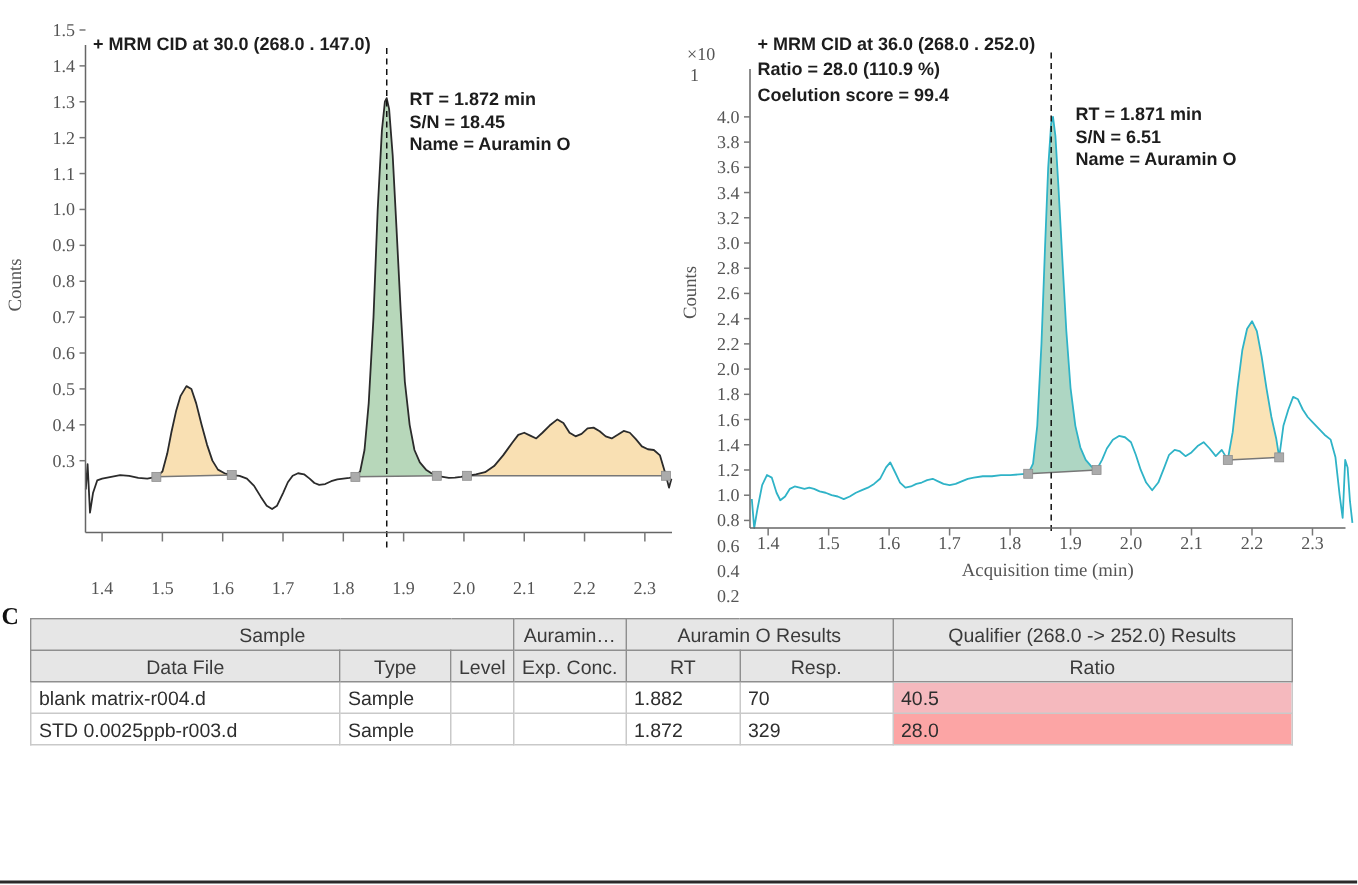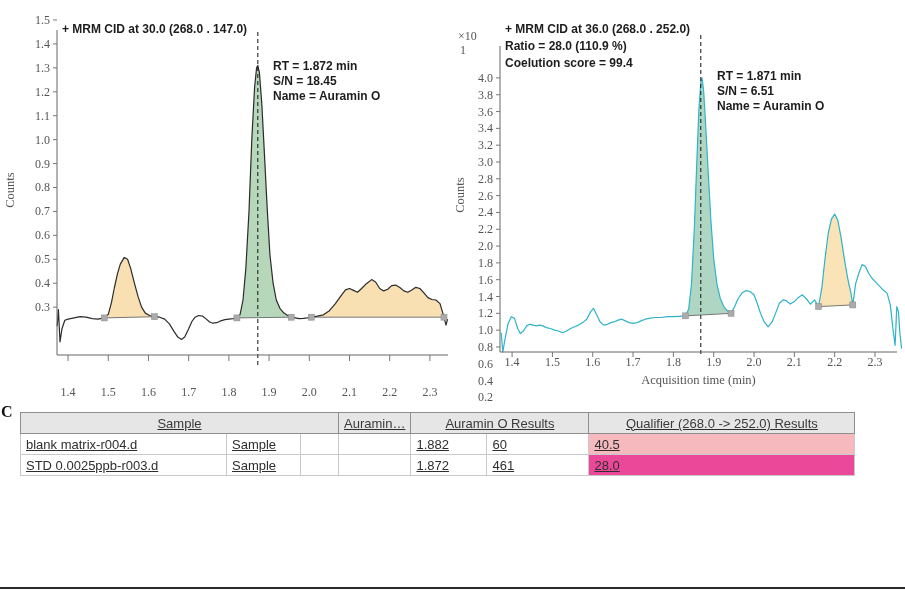--- a/index.html
+++ b/index.html
@@ -4,29 +4,29 @@
 <style>
   html,body{margin:0;padding:0;background:#fff;}
   .page{position:relative;width:905px;height:590px;background:#fff;overflow:hidden;
         font-family:"Liberation Sans",sans-serif;}
   .chart-svg{position:absolute;top:0;}
   #chart-left{left:0;}
   #chart-right{left:452px;}
   .figure-label{position:absolute;left:1px;top:403px;font-family:"Liberation Serif",serif;
         font-weight:bold;font-size:16px;color:#111;}
   .results-table{position:absolute;left:20px;top:412px;border-collapse:collapse;
-        font-size:13px;color:#2e2e2e;table-layout:fixed;text-decoration:underline;}
+        font-size:13px;color:#2e2e2e;table-layout:fixed;}
   .results-table th,.results-table td{border:1px solid #b5b5b5;padding:0 5px;height:20px;
         overflow:hidden;white-space:nowrap;font-weight:normal;}
   .results-table th{background:#e6e6e6;border-color:#8f8f8f;text-align:center;color:#3a3a3a;}
   .results-table td{border-color:#c9c9c9;background:#fff;}
   .results-table td.num{text-align:left;}
   .results-table td.txt{text-align:left;}
   .results-table .hl-red{background:#f5b9be;}
-  .results-table .hl-blue{background:#ec4899;}
+  .results-table .hl-blue{background:#fca5a5;}
   .col-datafile{width:206px;} .col-type{width:74px;} .col-level{width:38px;}
   .col-expconc{width:72px;} .col-rt{width:76px;} .col-resp{width:102px;} .col-ratio{width:266px;}
   .bottom-rule{position:absolute;left:0;top:587px;width:905px;height:2px;background:#2a2a2a;}
   .tick-label{font-family:"Liberation Serif",serif;font-size:12px;fill:#555;}
   .axis-title{font-family:"Liberation Serif",serif;font-size:12.5px;fill:#555;}
   .chart-note{font-family:"Liberation Sans",sans-serif;font-size:12px;font-weight:600;fill:#1d1d1d;}
 </style>
 </head>
 <body>
 
@@ -196,37 +196,46 @@
         <col class="col-resp">
         <col class="col-ratio">
     </colgroup>
     <thead>
       <tr>
         <th colspan="3">Sample</th>
         <th>Auramin…</th>
         <th colspan="2">Auramin O Results</th>
         <th>Qualifier (268.0 -&gt; 252.0) Results</th>
       </tr>
+      <tr>
+        <th>Data File</th>
+        <th>Type</th>
+        <th>Level</th>
+        <th>Exp. Conc.</th>
+        <th>RT</th>
+        <th>Resp.</th>
+        <th>Ratio</th>
+      </tr>
     </thead>
     <tbody>
       <tr>
         <td class="txt">blank matrix-r004.d</td>
         <td class="txt">Sample</td>
         <td class="txt"></td>
         <td class="num"></td>
         <td class="num">1.882</td>
-        <td class="num">60</td>
+        <td class="num">70</td>
         <td class="num hl-red">40.5</td>
       </tr>
       <tr>
         <td class="txt">STD 0.0025ppb-r003.d</td>
         <td class="txt">Sample</td>
         <td class="txt"></td>
         <td class="num"></td>
         <td class="num">1.872</td>
-        <td class="num">461</td>
+        <td class="num">329</td>
         <td class="num hl-blue">28.0</td>
       </tr>
     </tbody>
   </table>
 
   <div class="bottom-rule"></div>
 </div>
 
 </body></html>

